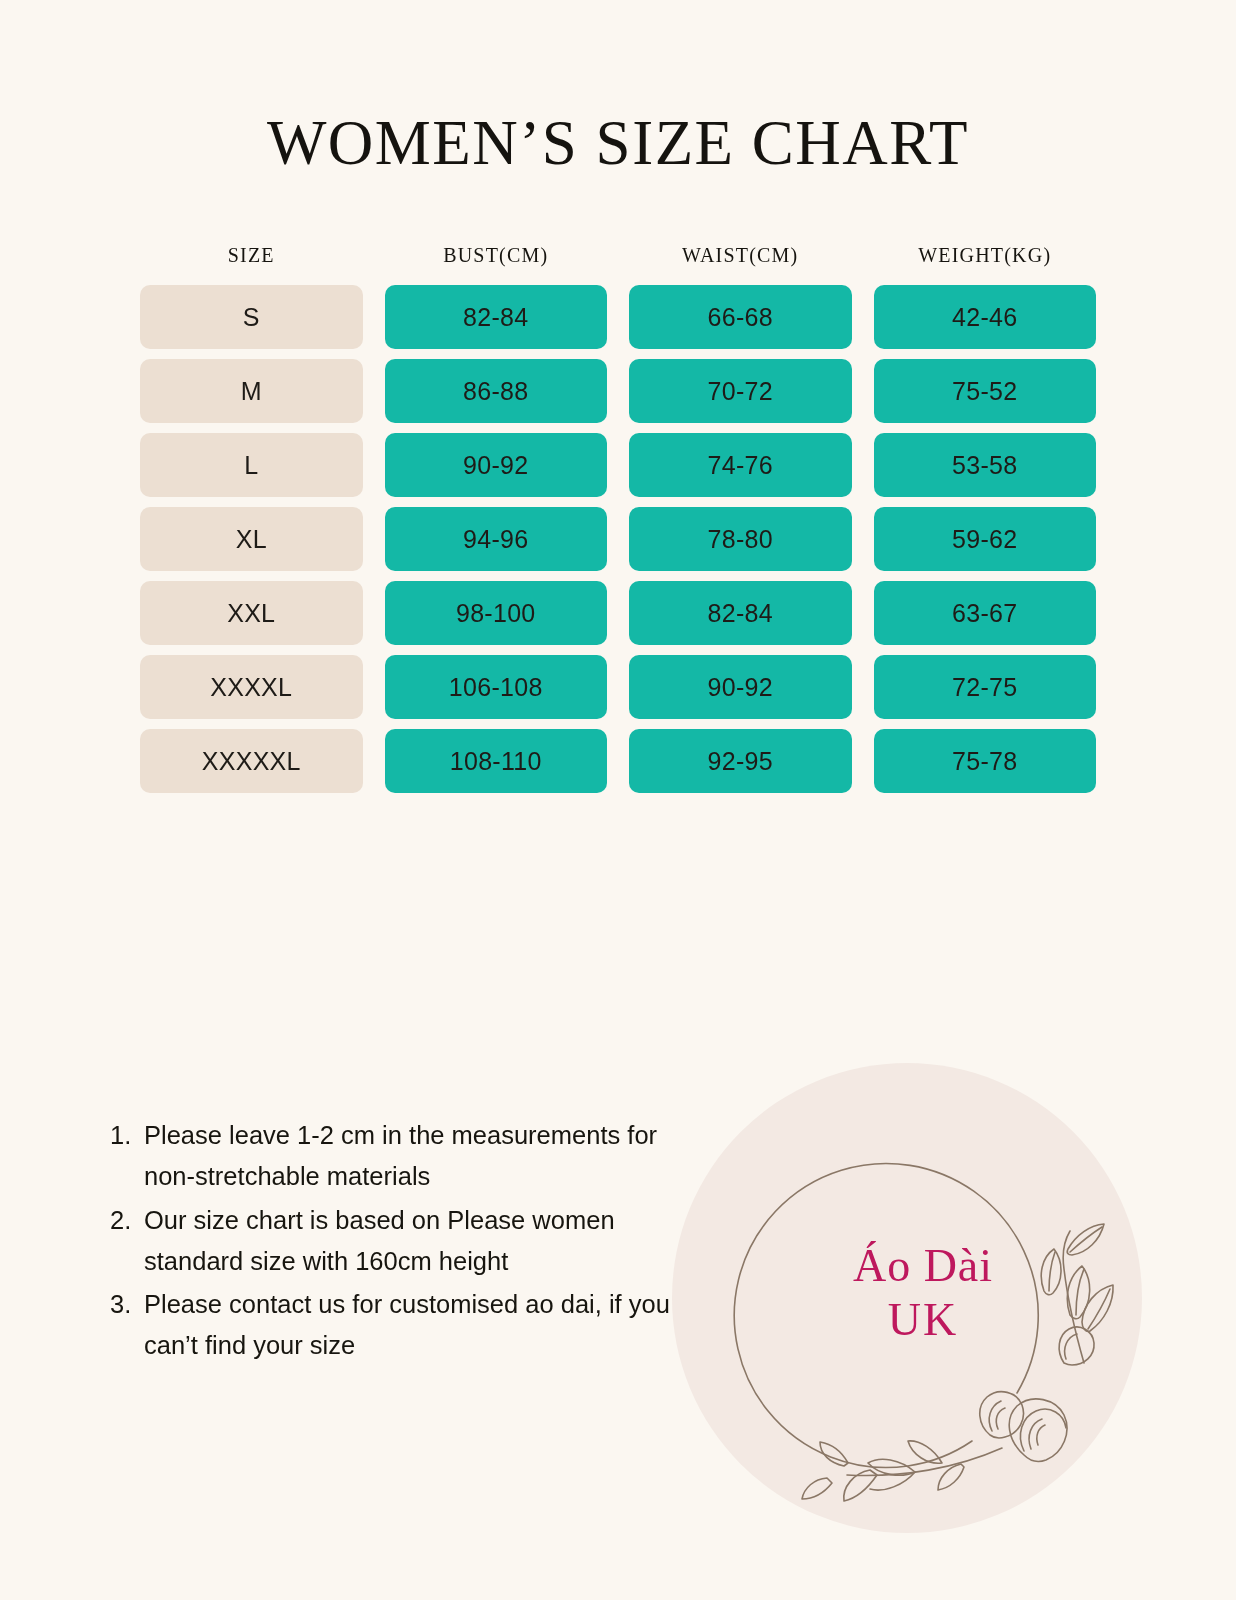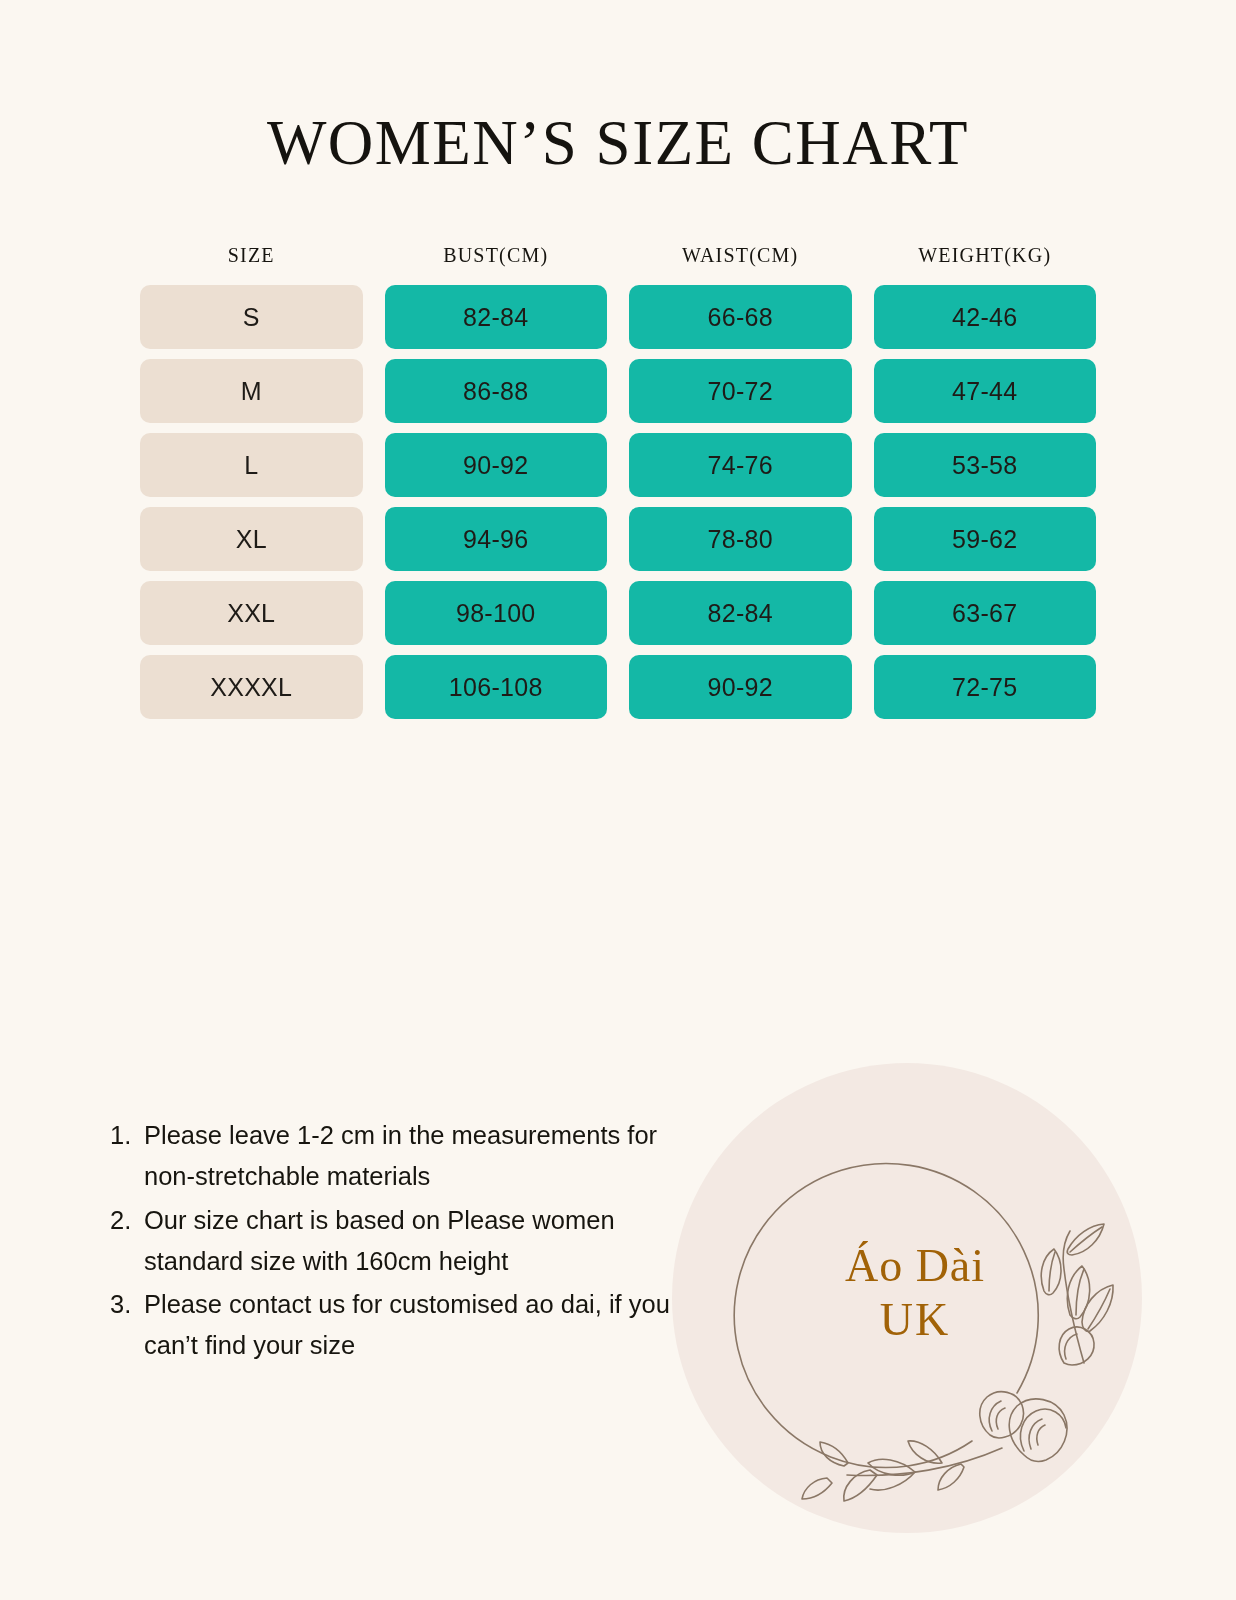--- a/index.html
+++ b/index.html
@@ -110,26 +110,26 @@
     border-radius: 50%;
     background: #f3e9e3;
   }
   .logo-svg {
     position: absolute;
     left: 0;
     top: 0;
   }
   .logo-text {
     position: absolute;
-    left: 8px;
+    left: 16px;
     top: 176px;
     width: 470px;
     text-align: center;
     font-family: "Liberation Serif", serif;
-    color: #a16207;
+    color: #be185d;
     line-height: 1.18;
     pointer-events: none;
   }
   .logo-text .l1 { font-size: 46px; letter-spacing: 1px; display: block; }
   .logo-text .l2 { font-size: 46px; letter-spacing: 2px; display: block; }
 </style>
 </head>
 <body>
 
 <div class="page">
@@ -150,21 +150,21 @@
         <tr>
           <td class="col-size">S</td>
           <td>82-84</td>
           <td>66-68</td>
           <td>42-46</td>
         </tr>
         <tr>
           <td class="col-size">M</td>
           <td>86-88</td>
           <td>70-72</td>
-          <td>47-44</td>
+          <td>75-52</td>
         </tr>
         <tr>
           <td class="col-size">L</td>
           <td>90-92</td>
           <td>74-76</td>
           <td>53-58</td>
         </tr>
         <tr>
           <td class="col-size">XL</td>
           <td>94-96</td>
@@ -175,20 +175,26 @@
           <td class="col-size">XXL</td>
           <td>98-100</td>
           <td>82-84</td>
           <td>63-67</td>
         </tr>
         <tr>
           <td class="col-size">XXXXL</td>
           <td>106-108</td>
           <td>90-92</td>
           <td>72-75</td>
+        </tr>
+        <tr>
+          <td class="col-size">XXXXXL</td>
+          <td>108-110</td>
+          <td>92-95</td>
+          <td>75-78</td>
         </tr>
       </tbody>
     </table>
   </div>
 
   <div class="notes">
     <div class="note-item">
       <span class="note-num">1.</span>
       <span class="note-text">Please leave 1-2 cm in the measurements for non-stretchable materials</span>
     </div>

